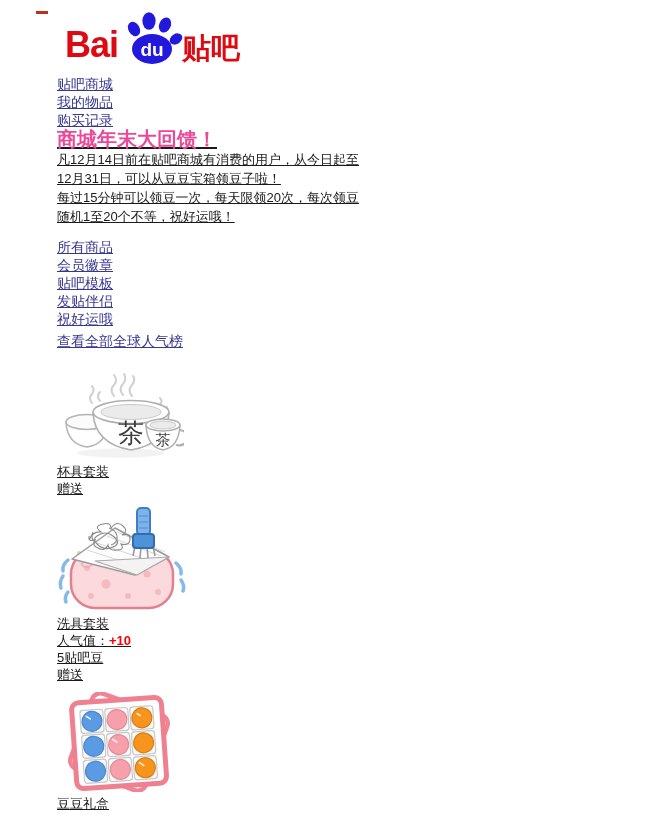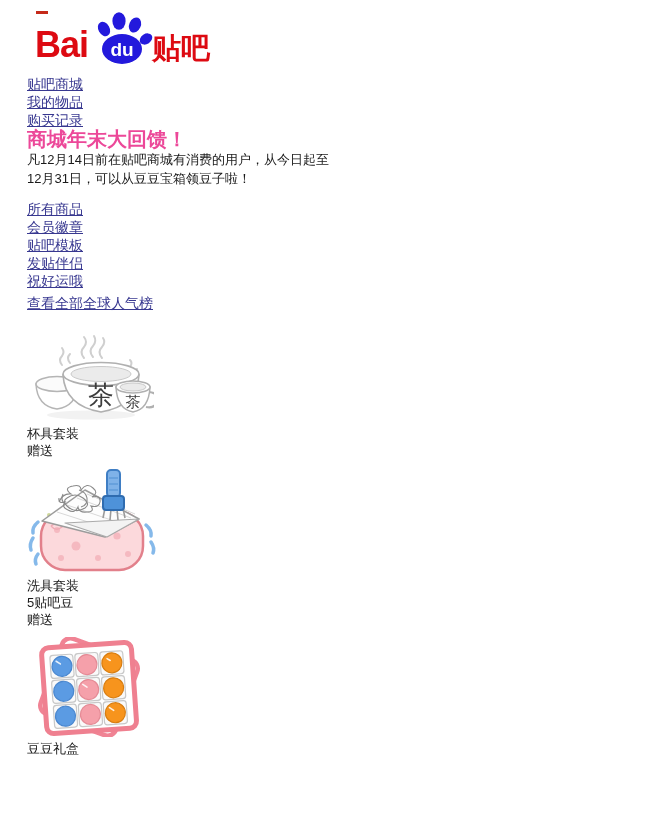--- a/index.html
+++ b/index.html
@@ -1,18 +1,18 @@
 <!DOCTYPE html>
 <html style="--link: #383890; --accent-red: #ff0000; --logo-red: #dd0a12; --logo-blue: #2319dc; --text: #1a1a1a; --background: #ffffff;"><head>
 <meta charset="utf-8">
 <style>
   html,body{margin:0;padding:0;background:var(--background,#fff);}
   body{font-family:"Liberation Sans","DejaVu Sans",sans-serif;color:var(--text,#1a1a1a);}
   .page{position:relative;width:659px;height:835px;overflow:hidden;box-sizing:border-box;
-        padding:12px 0 0 27px;background:var(--background,#fff);}
+        padding:12px 0 0 57px;background:var(--background,#fff);text-decoration:underline;}
   .top-marker{position:absolute;left:36px;top:11px;width:12px;height:3px;background:#c52a1a;}
   a{color:var(--link,#383890);text-decoration:underline;cursor:pointer;}
   .logo{display:block;margin:0 0 0 8px;}
   .navlinks{margin-top:7px;}
   .navlinks a, .catlinks a{display:block;font-size:14px;line-height:18px;width:-moz-max-content;width:max-content;}
   .promo-title{font-size:20px;line-height:21px;margin:0;font-weight:bold;color:#ec4899;}
   .promo-p{width:302px;margin:0;font-size:13px;line-height:19px;}
   .catlinks{margin-top:12px;}
   .viewall-link{margin-top:4px;}
   .product{margin:0;}
@@ -45,20 +45,21 @@
   </svg>
 
   <div class="navlinks">
     <a>贴吧商城</a>
     <a>我的物品</a>
     <a>购买记录</a>
   </div>
 
   <h1 class="promo-title">商城年末大回馈！</h1>
   <p class="promo-p">凡12月14日前在贴吧商城有消费的用户，从今日起至12月31日，可以从豆豆宝箱领豆子啦！</p>
+  <p class="promo-p">每过15分钟可以领豆一次，每天限领20次，每次领豆随机1至20个不等，祝好运哦！</p>
 
   <div class="catlinks">
     <a>所有商品</a>
     <a>会员徽章</a>
     <a>贴吧模板</a>
     <a>发贴伴侣</a>
     <a>祝好运哦</a>
     <a class="viewall-link">查看全部全球人气榜</a>
   </div>
 
@@ -156,20 +157,21 @@
         <g stroke="#5d9ad8" stroke-width="1.4">
             <path d="M82,10 h9"></path>
             <path d="M82,16 h9"></path>
             <path d="M82,22 h9"></path>
           </g>
         <rect x="76" y="28" width="21" height="14" rx="3" fill="#4e92d9" stroke="#2f6cb0" stroke-width="2"></rect>
       </g>
     </svg>
     <div class="ptext">
       <div class="pline">洗具套装</div>
+      <div class="pline"><span>人气值：</span><span class="pop-value">+10</span></div>
       <div class="pline">5贴吧豆</div>
       <div class="pline">赠送</div>
     </div>
   </div>
 
   <div class="product">
     <svg class="product-image img-bean" width="105" height="100" viewBox="0 0 105 100">
 
       <g transform="rotate(20 52 50)">
         <rect x="12" y="10" width="80" height="80" rx="9" fill="#ffffff" stroke="#f08394" stroke-width="4.5"></rect>

